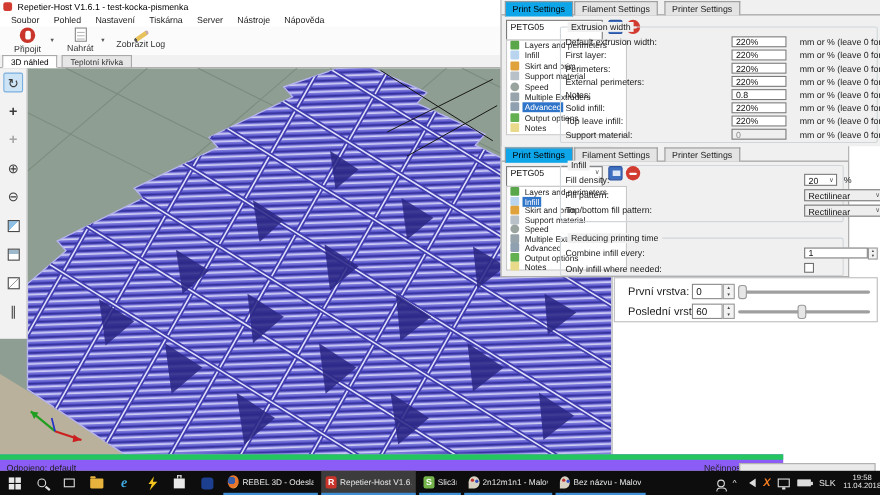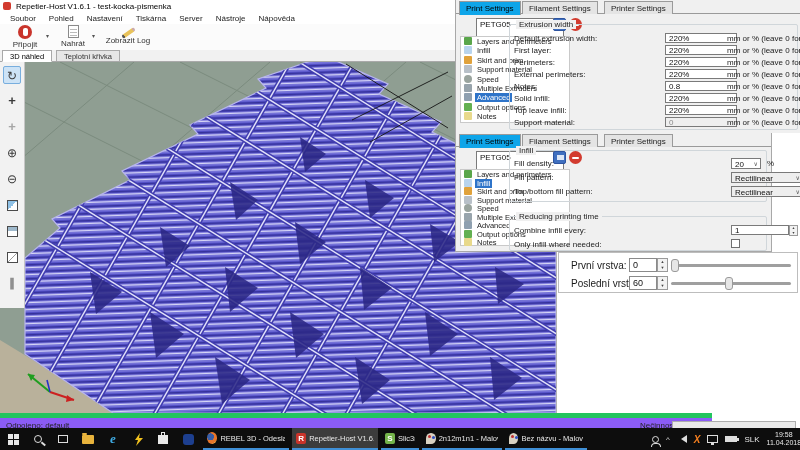--- a/index.html
+++ b/index.html
@@ -53,39 +53,39 @@
   
   .slwin{background:#f0f0f0;border-left:1px solid #a8a8a8;border-bottom:1px solid #a8a8a8}
   .sl1{left:455px;top:0;width:345px;height:133px;border-bottom:none}
   .sl2{left:455px;top:133px;width:317px;height:119px;border-right:1px solid #a8a8a8}
   .tabstrip{position:absolute;left:0;top:0;width:100%;height:14px;border-bottom:1px solid #9a9a9a;background:#f0f0f0}
   .stab{position:absolute;top:1px;height:13px;line-height:13px;padding:0 6px;font-size:8px;color:#222;border:1px solid #9a9a9a;border-bottom:none;background:#e4e4e4}
   .stab.active{background:#0ea5e9;height:14px;color:#000}
   .combo{position:absolute;background:#fff;border:1px solid #7a7a7a;font-size:8px;line-height:11px;padding-left:3px;white-space:nowrap;overflow:hidden}
   .combo .arr{position:absolute;right:2px;top:0;font-size:6px;color:#555}
   .presetrow{position:absolute;left:4px;top:18px;width:130px;height:13px}
-  .preset{left:16px;top:0;width:88px;height:19px}
+  .preset{left:0;top:0;width:88px;height:19px}
   .mini{position:absolute;top:0;width:13px;height:13px;border-radius:2px}
   .savebtn{left:93px;background:#3f6fbf;border:1px solid #2d54a0}
   .savebtn i{position:absolute;left:3px;top:3px;width:7px;height:5px;background:#dce6f5}
   .delbtn{left:109px;background:#d23b2f;border-radius:50%}
   .delbtn i{position:absolute;left:3px;top:5.5px;width:7px;height:2px;background:#fff;border-radius:1px}
   .seclist{position:absolute;left:4px;top:36px;width:110px;background:#fff;border:1px solid #c9c9c9}
   .secitem{position:relative;height:9.4px;line-height:9.4px;white-space:nowrap;padding-left:3px}
   .secitem .sic{display:inline-block;width:8px;height:8px;border-radius:1px;vertical-align:-1px;margin-right:3px}
   .secitem .lbl{font-size:7.5px;color:#1a1a1a;padding:0 2px}
   .secitem.sel .lbl{background:#2e74c9;color:#fff}
   .i-layers{background:#5aa64b}.i-infill{background:#b8d4ee}.i-skirt{background:#e0a23c}
   .i-support{background:#b8c0c8}.i-speed{background:#9aa49e;border-radius:50%!important}
   .i-extr{background:#98a4ac}.i-adv{background:#8fa0b0}.i-out{background:#63b051}.i-notes{background:#e8d98b}
   .groupbox{position:absolute;border:1px solid #d0d6da;border-radius:2px}
   .gtitle{position:absolute;top:-5px;left:6px;background:#f0f0f0;padding:0 3px;font-size:8px;color:#222;white-space:nowrap}
   .frow{position:absolute;left:53px;width:292px;height:11px}
   .flabel{position:absolute;left:5px;top:1px;font-size:8px;color:#1a1a1a;white-space:nowrap}
-  .finput{position:absolute;left:156px;top:0;width:72px;height:10px;background:#fff;border:1px solid #7a7a7a;font-size:8px;line-height:9px;padding-left:3px}
+  .finput{position:absolute;left:156px;top:0;width:50px;height:10px;background:#fff;border:1px solid #7a7a7a;font-size:8px;line-height:9px;padding-left:3px}
   .finput.dis{background:#efefef;color:#8a8a8a}
   .fsuffix{position:absolute;left:218px;top:1px;width:74px;font-size:8px;color:#1a1a1a;white-space:nowrap;overflow:hidden}
   .chk{position:absolute;width:9px;height:9px;border:1px solid #707070;background:#fff}
   .sfx{position:absolute;font-size:8px;color:#1a1a1a;white-space:nowrap}
 
   
   .statusbar{left:0;top:413px;width:712px;height:15px;background:#8b5cf6;border-top:5px solid #22c55e}
   .statusbar .sleft{position:absolute;left:6px;top:3px;font-size:8px;color:#222}
   .statusbar .sright{position:absolute;left:640px;top:3px;font-size:8px;color:#222}
   .pbar{position:absolute;left:672px;top:3px;width:124px;height:9px;border:1px solid #adadad;background:#e9e9e9}

